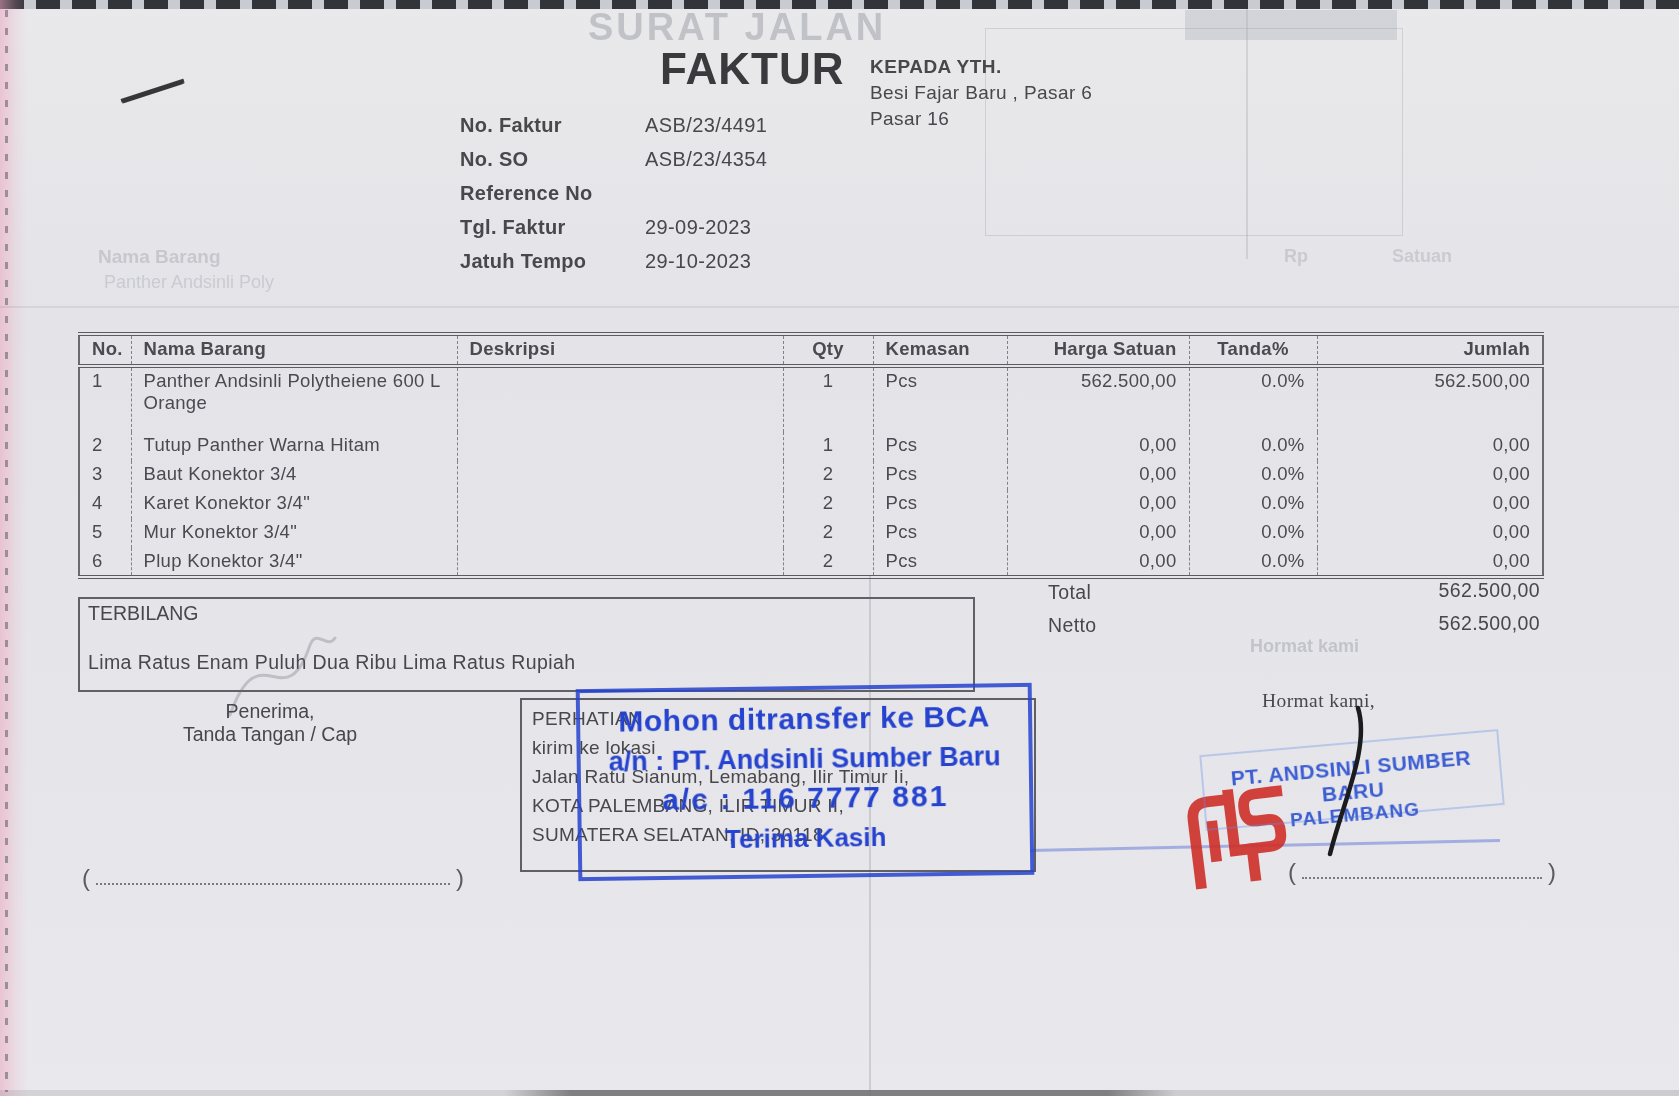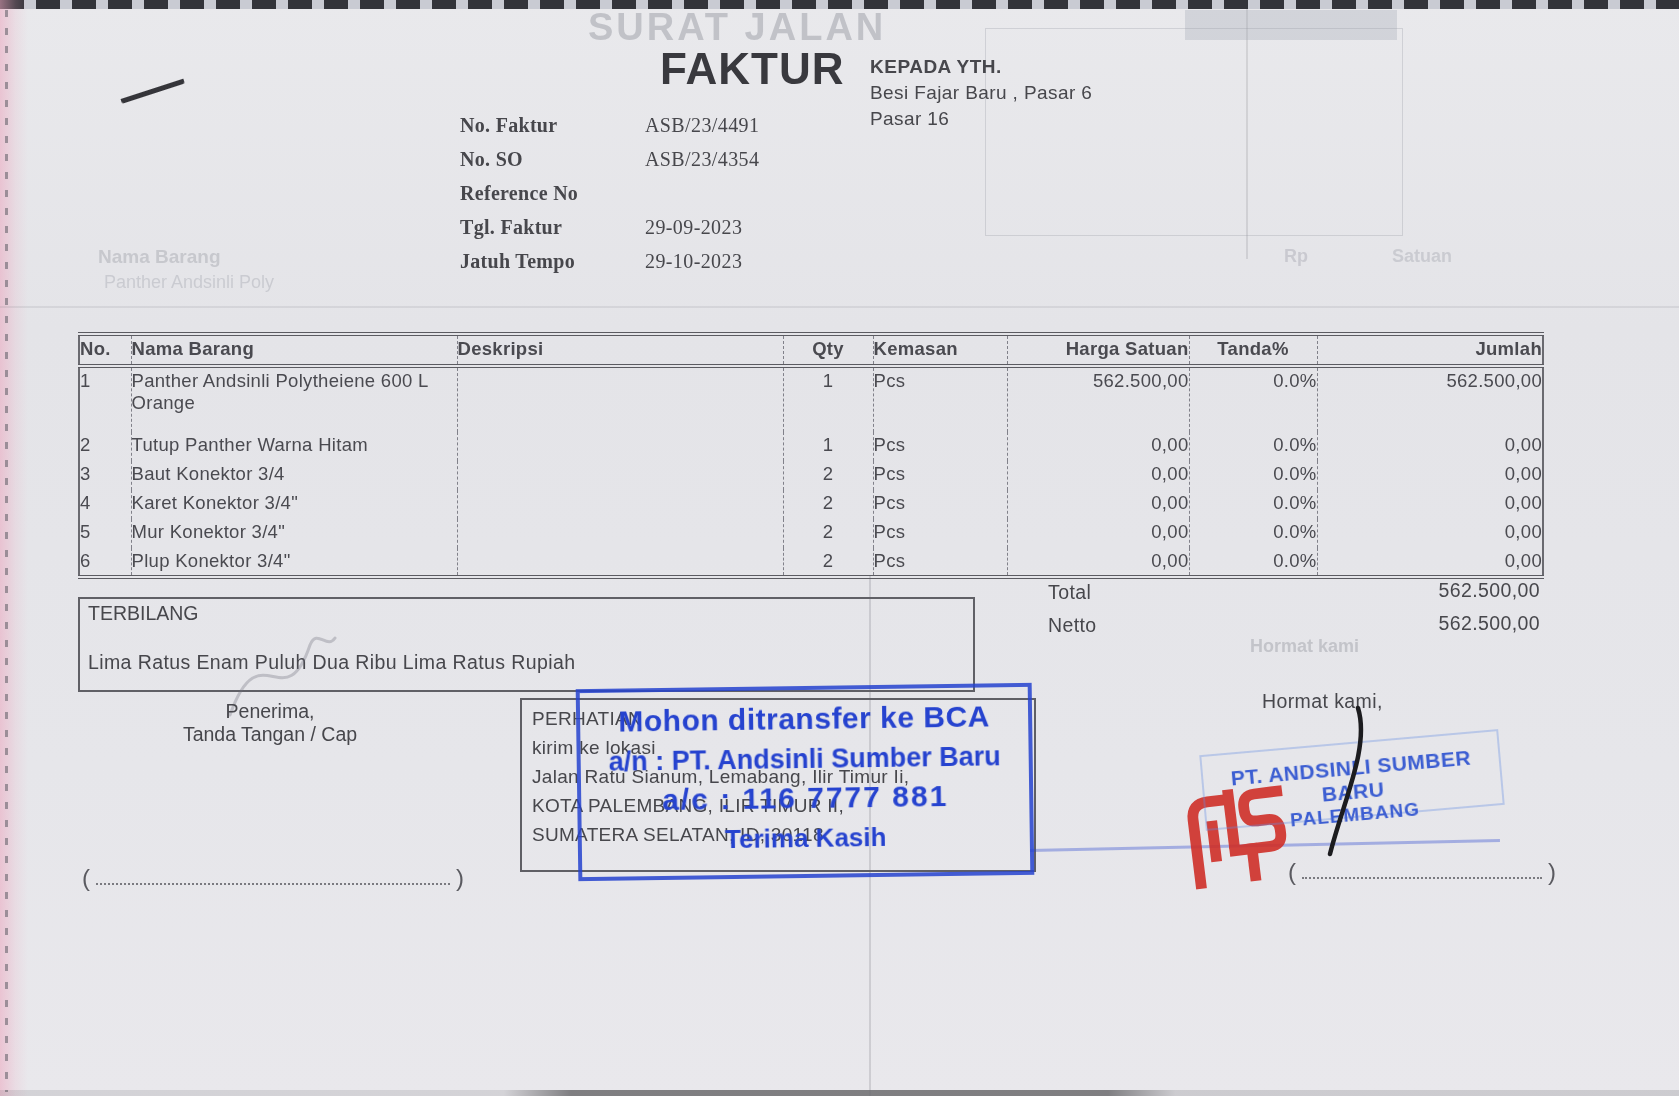--- a/index.html
+++ b/index.html
@@ -34,27 +34,27 @@
   .ghost-col3{left:1392px;top:246px;font-size:18px;color:rgba(128,131,142,.26);}
   .ghost-item{left:104px;top:272px;font-size:18px;font-weight:normal;color:rgba(128,131,142,.26);}
   .ghost-hormat{left:1250px;top:636px;font-size:18px;color:rgba(128,131,142,.34);}
   
   .faktur-title{position:absolute;left:660px;top:44px;font-size:44px;font-weight:bold;
     letter-spacing:1px;color:#39393e;transform:scaleY(1.02);}
   .kepada{position:absolute;left:870px;top:56px;font-size:19px;}
   .kepada .h{font-weight:bold;letter-spacing:.5px;}
   .kepada .l{margin-top:4px;letter-spacing:.4px;}
   .meta{position:absolute;left:460px;top:114px;font-size:20px;}
-  .meta-row{display:flex;height:34px;align-items:flex-start;font-family:Liberation Serif, serif;}
+  .meta-row{display:flex;height:34px;align-items:flex-start;}
   .meta-row .lab{width:185px;font-weight:bold;letter-spacing:.3px;}
   .meta-row .val{letter-spacing:.4px;}
   
   .items{position:absolute;left:78px;top:332px;width:1464px;border-collapse:collapse;
     table-layout:fixed;font-size:18.5px;color:#4a4a50;}
-  .items th,.items td{overflow:hidden;padding:2px 0;vertical-align:top;letter-spacing:.3px;}
+  .items th,.items td{overflow:hidden;padding:2px 12px;vertical-align:top;letter-spacing:.3px;}
   .items thead tr{height:32px;}
   .items thead th{font-weight:bold;border-bottom:4px double #5b5b61;white-space:nowrap;}
   .items{border-top:4px double #5b5b61;border-bottom:4px double #5b5b61;
          border-left:2px solid #6a6a70;border-right:2px solid #6a6a70;}
   .items th+th,.items td+td{border-left:1px dashed rgba(95,95,105,.75);}
   .items tbody tr{height:29px;}
   .items tbody tr.row-tall{height:66px;}
   .h-no,.h-name,.h-desc,.h-kemasan{text-align:left;}
   .h-qty{text-align:center;}
   .h-harga{text-align:right;}
@@ -87,21 +87,21 @@
   .stamp-transfer{position:absolute;left:577px;top:686px;width:456px;height:192px;
     border:4px solid rgba(38,67,207,.85);transform:rotate(-.8deg);
     color:#2643cf;font-weight:bold;text-align:center;filter:blur(.2px);}
   .stamp-transfer .s1{margin-top:12px;font-size:30px;letter-spacing:.5px;}
   .stamp-transfer .s2{margin-top:8px;font-size:27px;}
   .stamp-transfer .s3{margin-top:6px;font-size:30px;letter-spacing:2px;}
   .stamp-transfer .s4{margin-top:8px;font-size:26px;}
   .stamp-smear{position:absolute;left:1030px;top:844px;width:470px;height:3px;
     background:rgba(38,67,207,.35);transform:rotate(-1.2deg);}
   
-  .hormat{position:absolute;left:1262px;top:690px;font-size:19.5px;letter-spacing:.4px;}
+  .hormat{position:absolute;left:1262px;top:690px;font-size:19.5px;letter-spacing:.4px;font-family:Liberation Serif, serif;}
   .stamp-company{position:absolute;left:1202px;top:742px;width:300px;height:76px;
     transform:rotate(-5deg);border:2px solid rgba(100,140,225,.35);
     color:#3c5ed2;font-weight:bold;text-align:center;filter:blur(.2px);}
   .stamp-company .c1{margin-top:12px;font-size:21px;letter-spacing:.5px;}
   .stamp-company .c2{font-size:19px;letter-spacing:1px;}
   .logo-red{position:absolute;left:1183px;top:780px;transform:rotate(-7deg);}
   .pen-stroke{position:absolute;left:1318px;top:702px;}
 </style>
 </head>
 <body>

